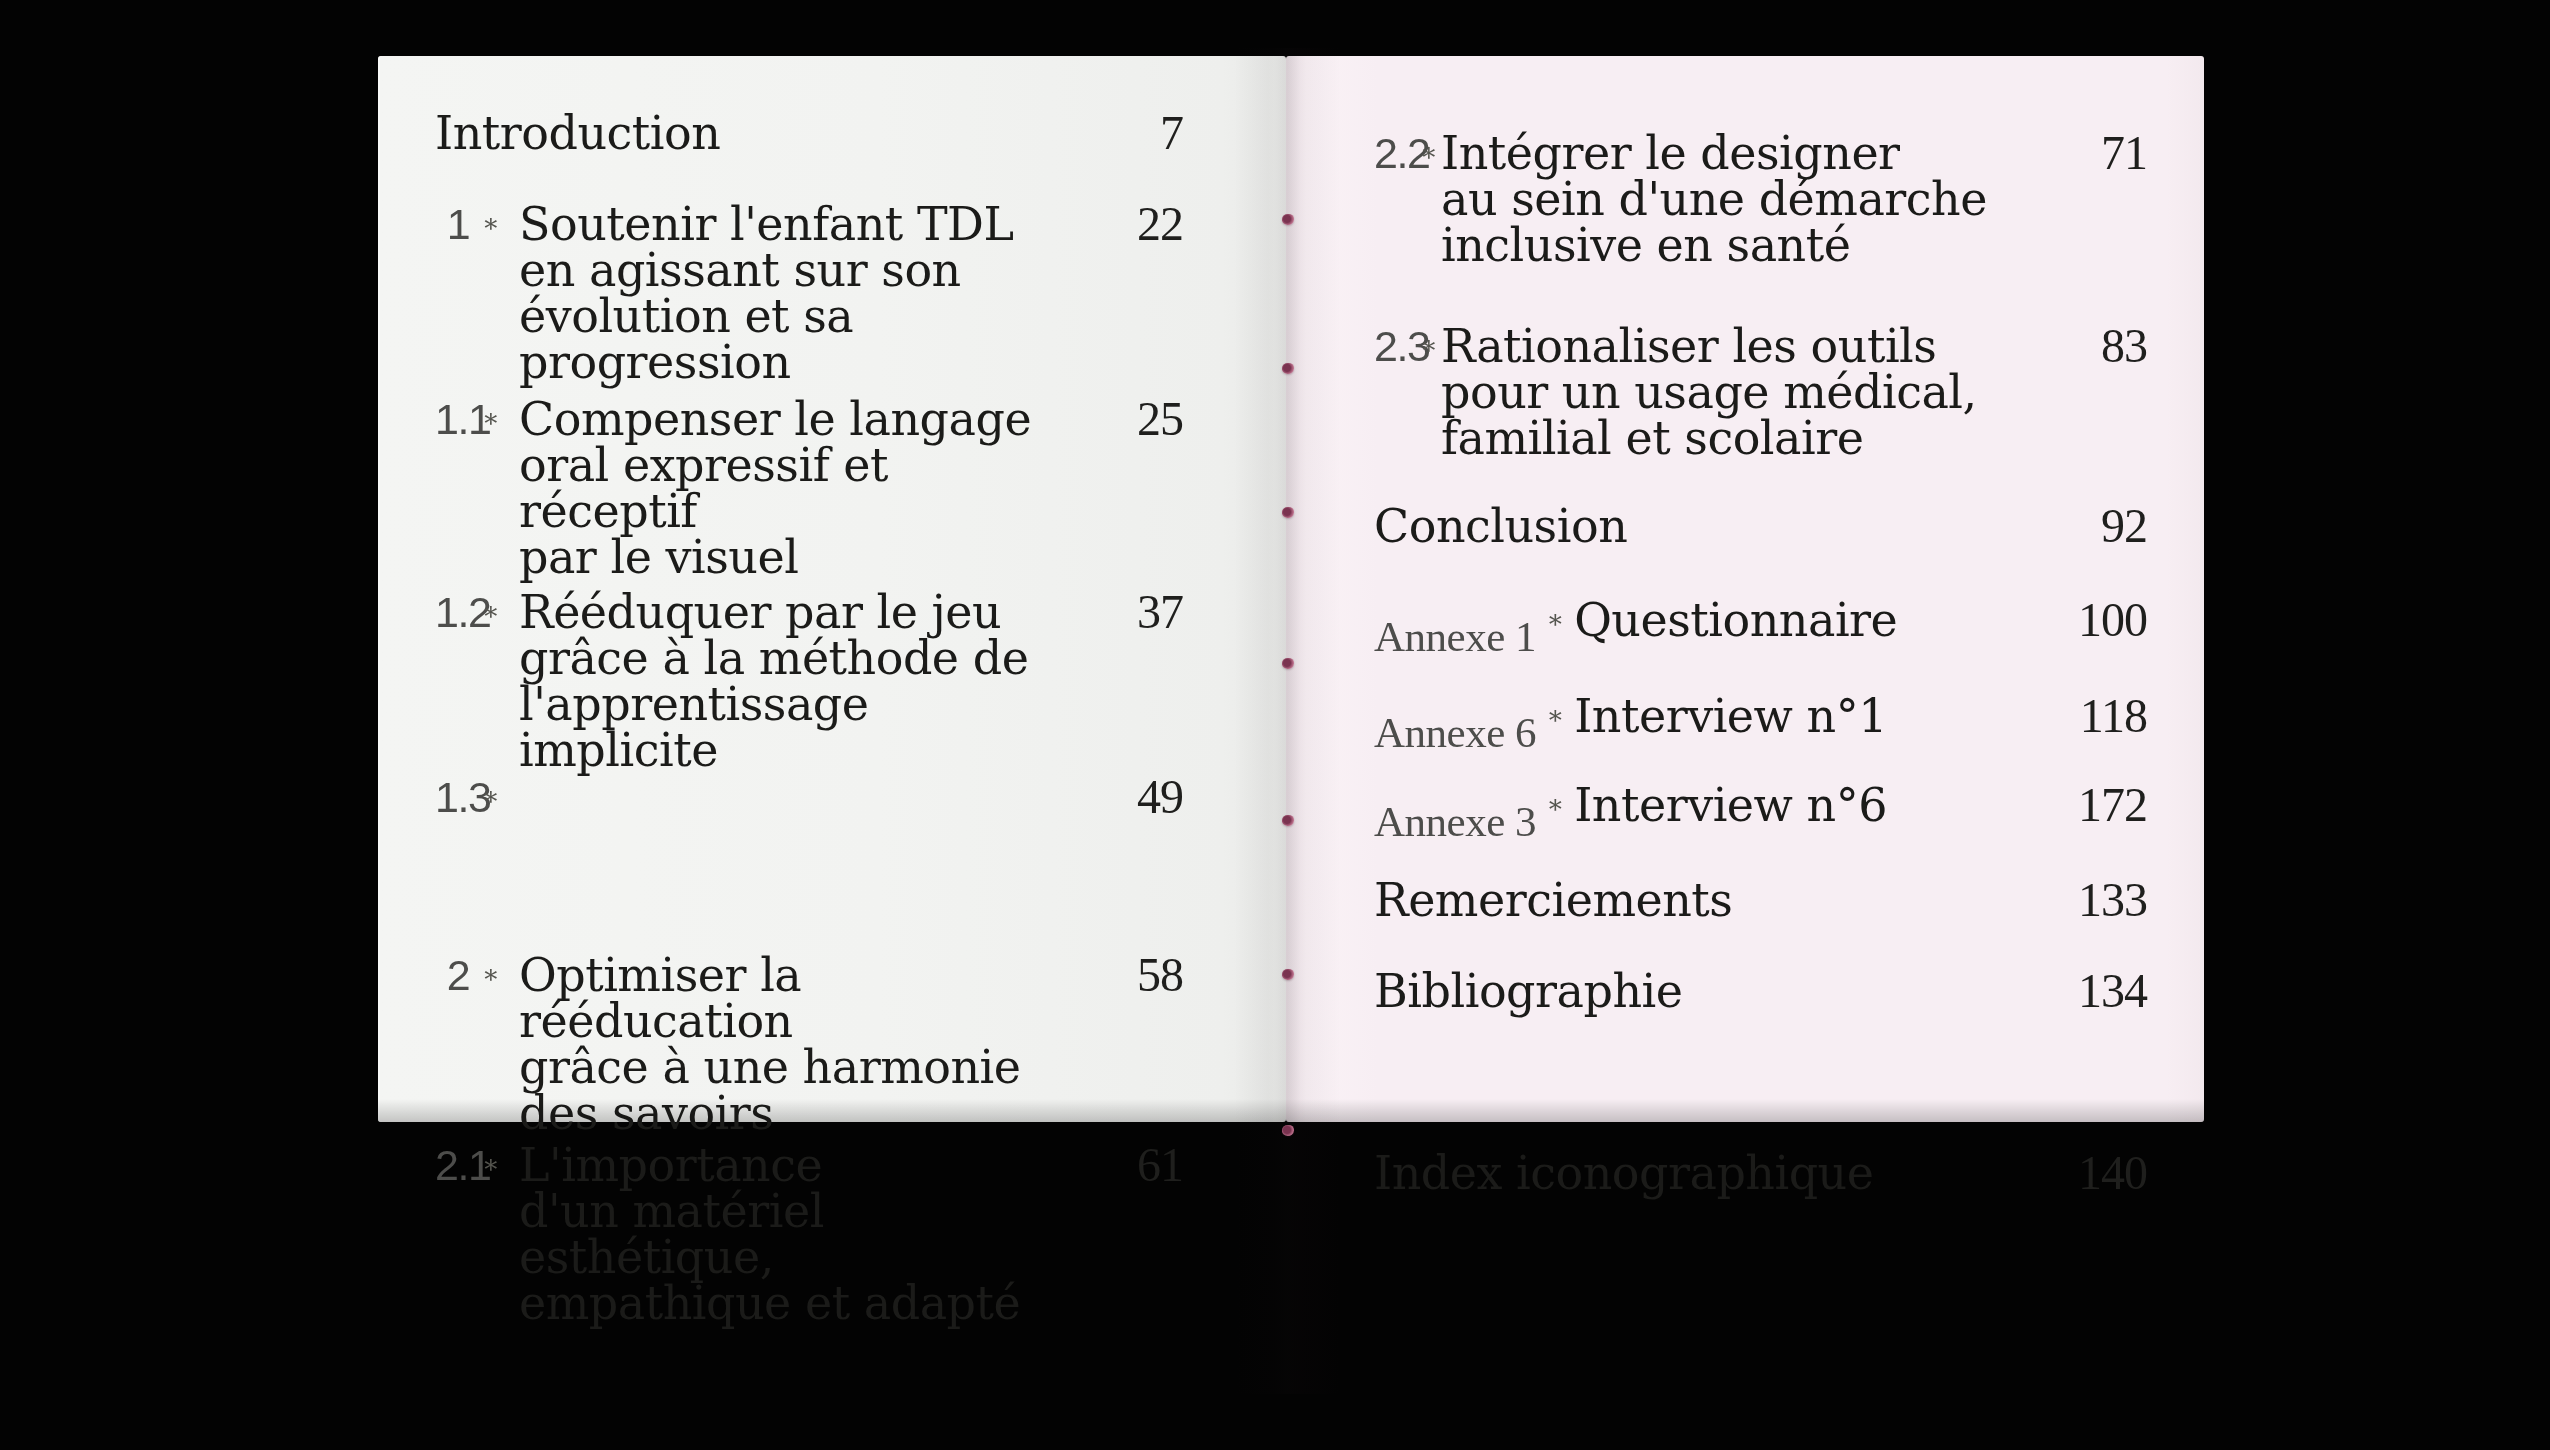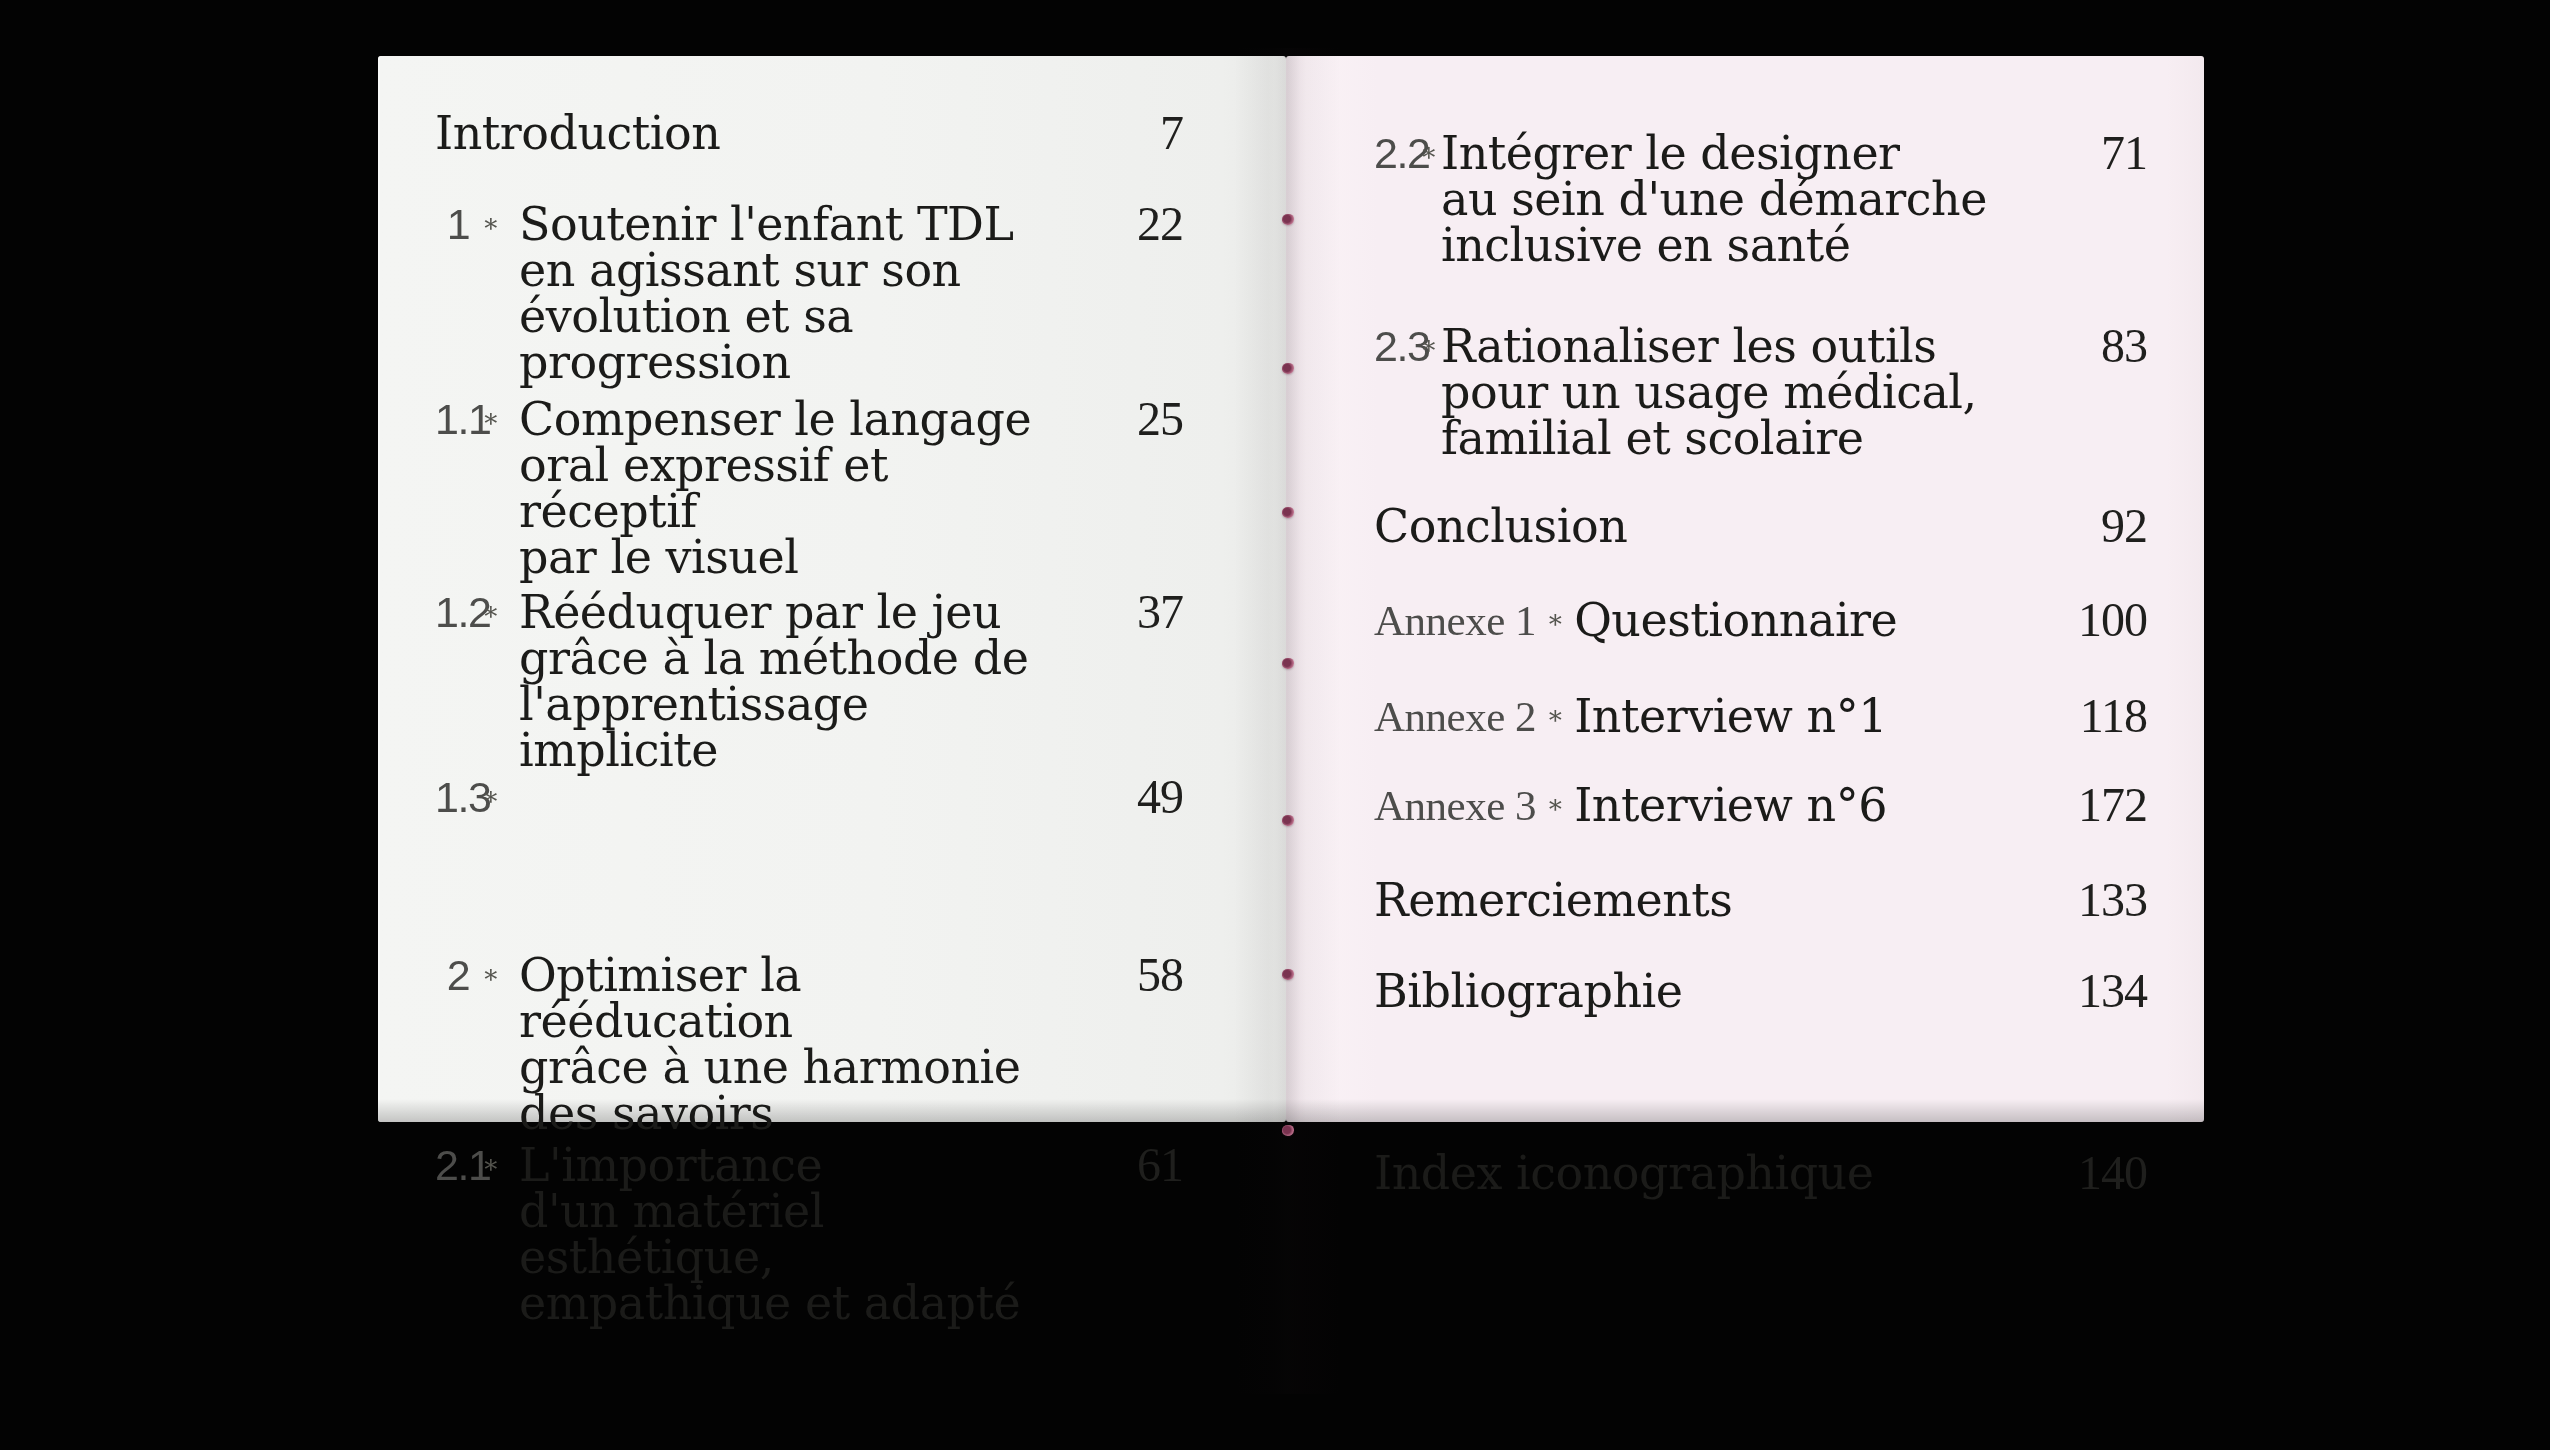--- a/index.html
+++ b/index.html
@@ -78,20 +78,21 @@
     flex: none; width: 19px; text-align: center;
     font-size: 26px; line-height: 44px;
     color: #55554f;
   }
   .page.right .entry.numbered .star { width: 13.4px; }
   .label {
     flex: none;
     font-family: "Liberation Serif", serif;
     font-size: 43px; line-height: 47px; letter-spacing: -0.5px;
     color: var(--label_ink);
+    margin-top: 16px;
   }
   .entry.inline .star { width: auto; padding: 0 10.5px; }
 
   .title {
     white-space: pre-line;
     margin-left: 19px;
     padding-right: 124px;
   }
   .page.right .entry.numbered .title { margin-left: 7.6px; }
   .entry.plain .title, .entry.inline .title { margin-left: 0; }
@@ -193,21 +194,21 @@
     </div>
 
     <div class="entry inline" style="top:541px">
       <span class="label">Annexe 1</span>
       <span class="star">∗</span>
       <span class="title">Questionnaire</span>
       <span class="pagenum">100</span>
     </div>
 
     <div class="entry inline" style="top:637px">
-      <span class="label">Annexe 2</span>
+      <span class="label">Annexe 6</span>
       <span class="star">∗</span>
       <span class="title">Interview n°1</span>
       <span class="pagenum">118</span>
     </div>
 
     <div class="entry inline" style="top:726px">
       <span class="label">Annexe 3</span>
       <span class="star">∗</span>
       <span class="title">Interview n°6</span>
       <span class="pagenum">172</span>

